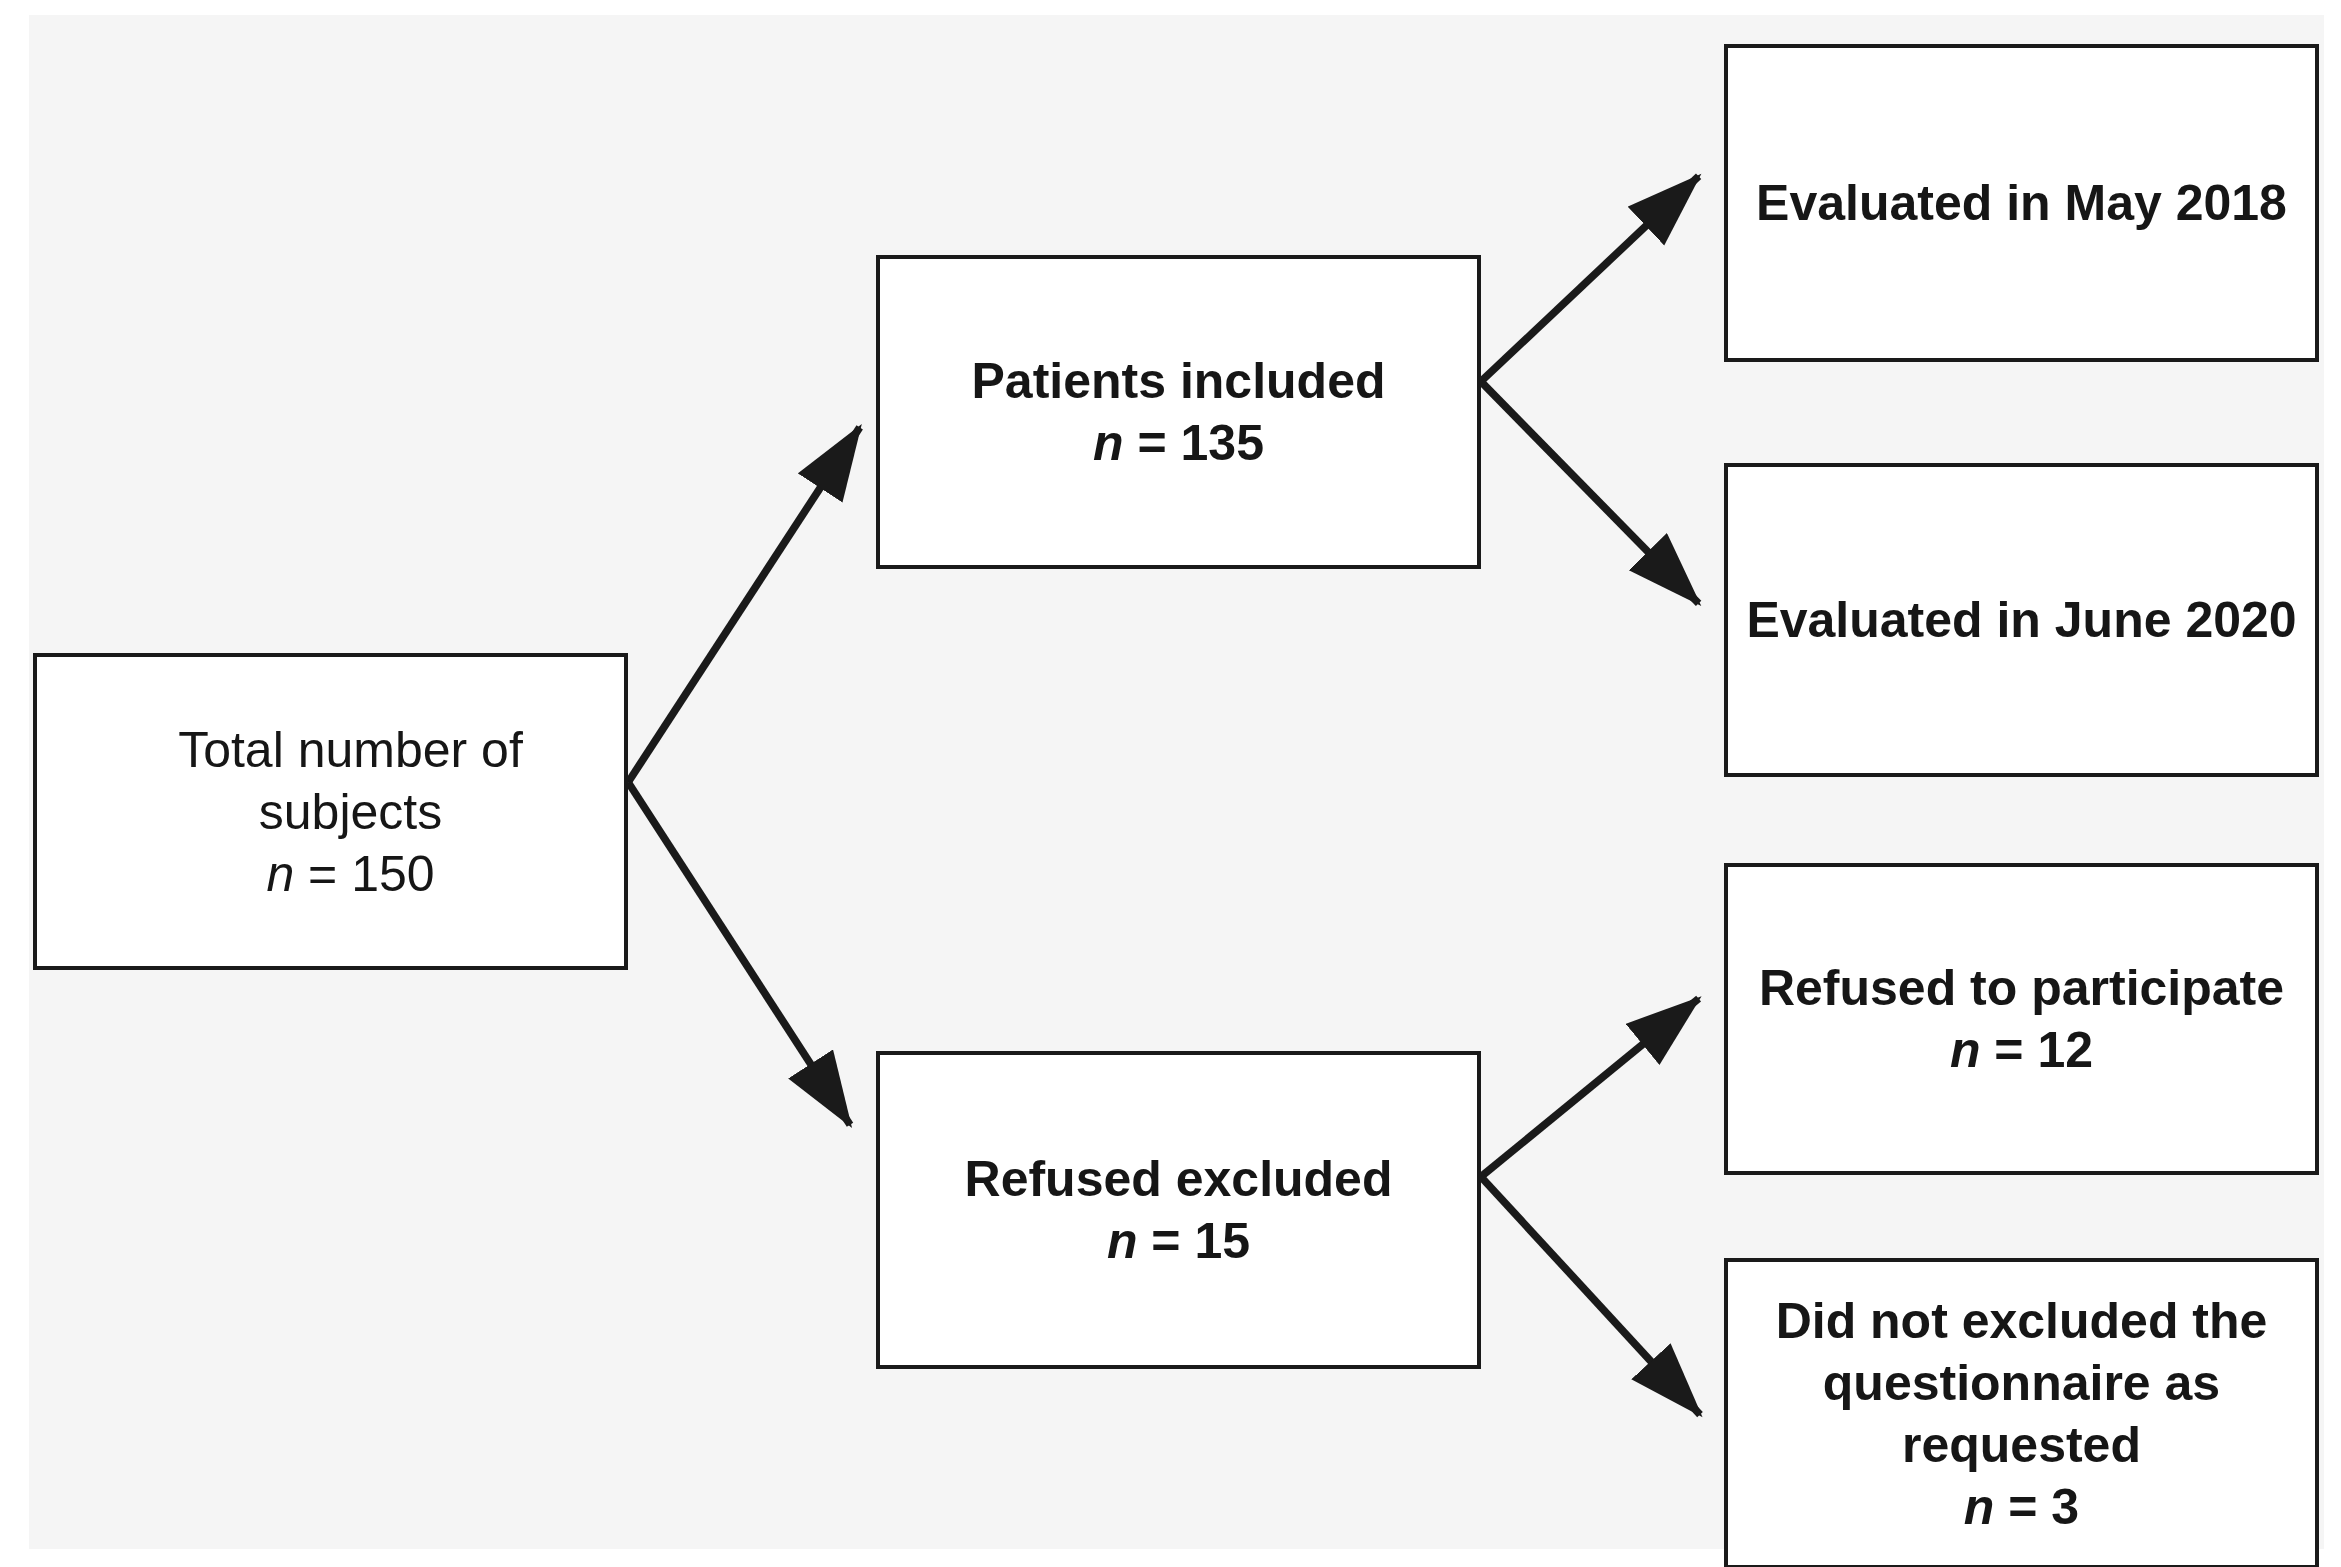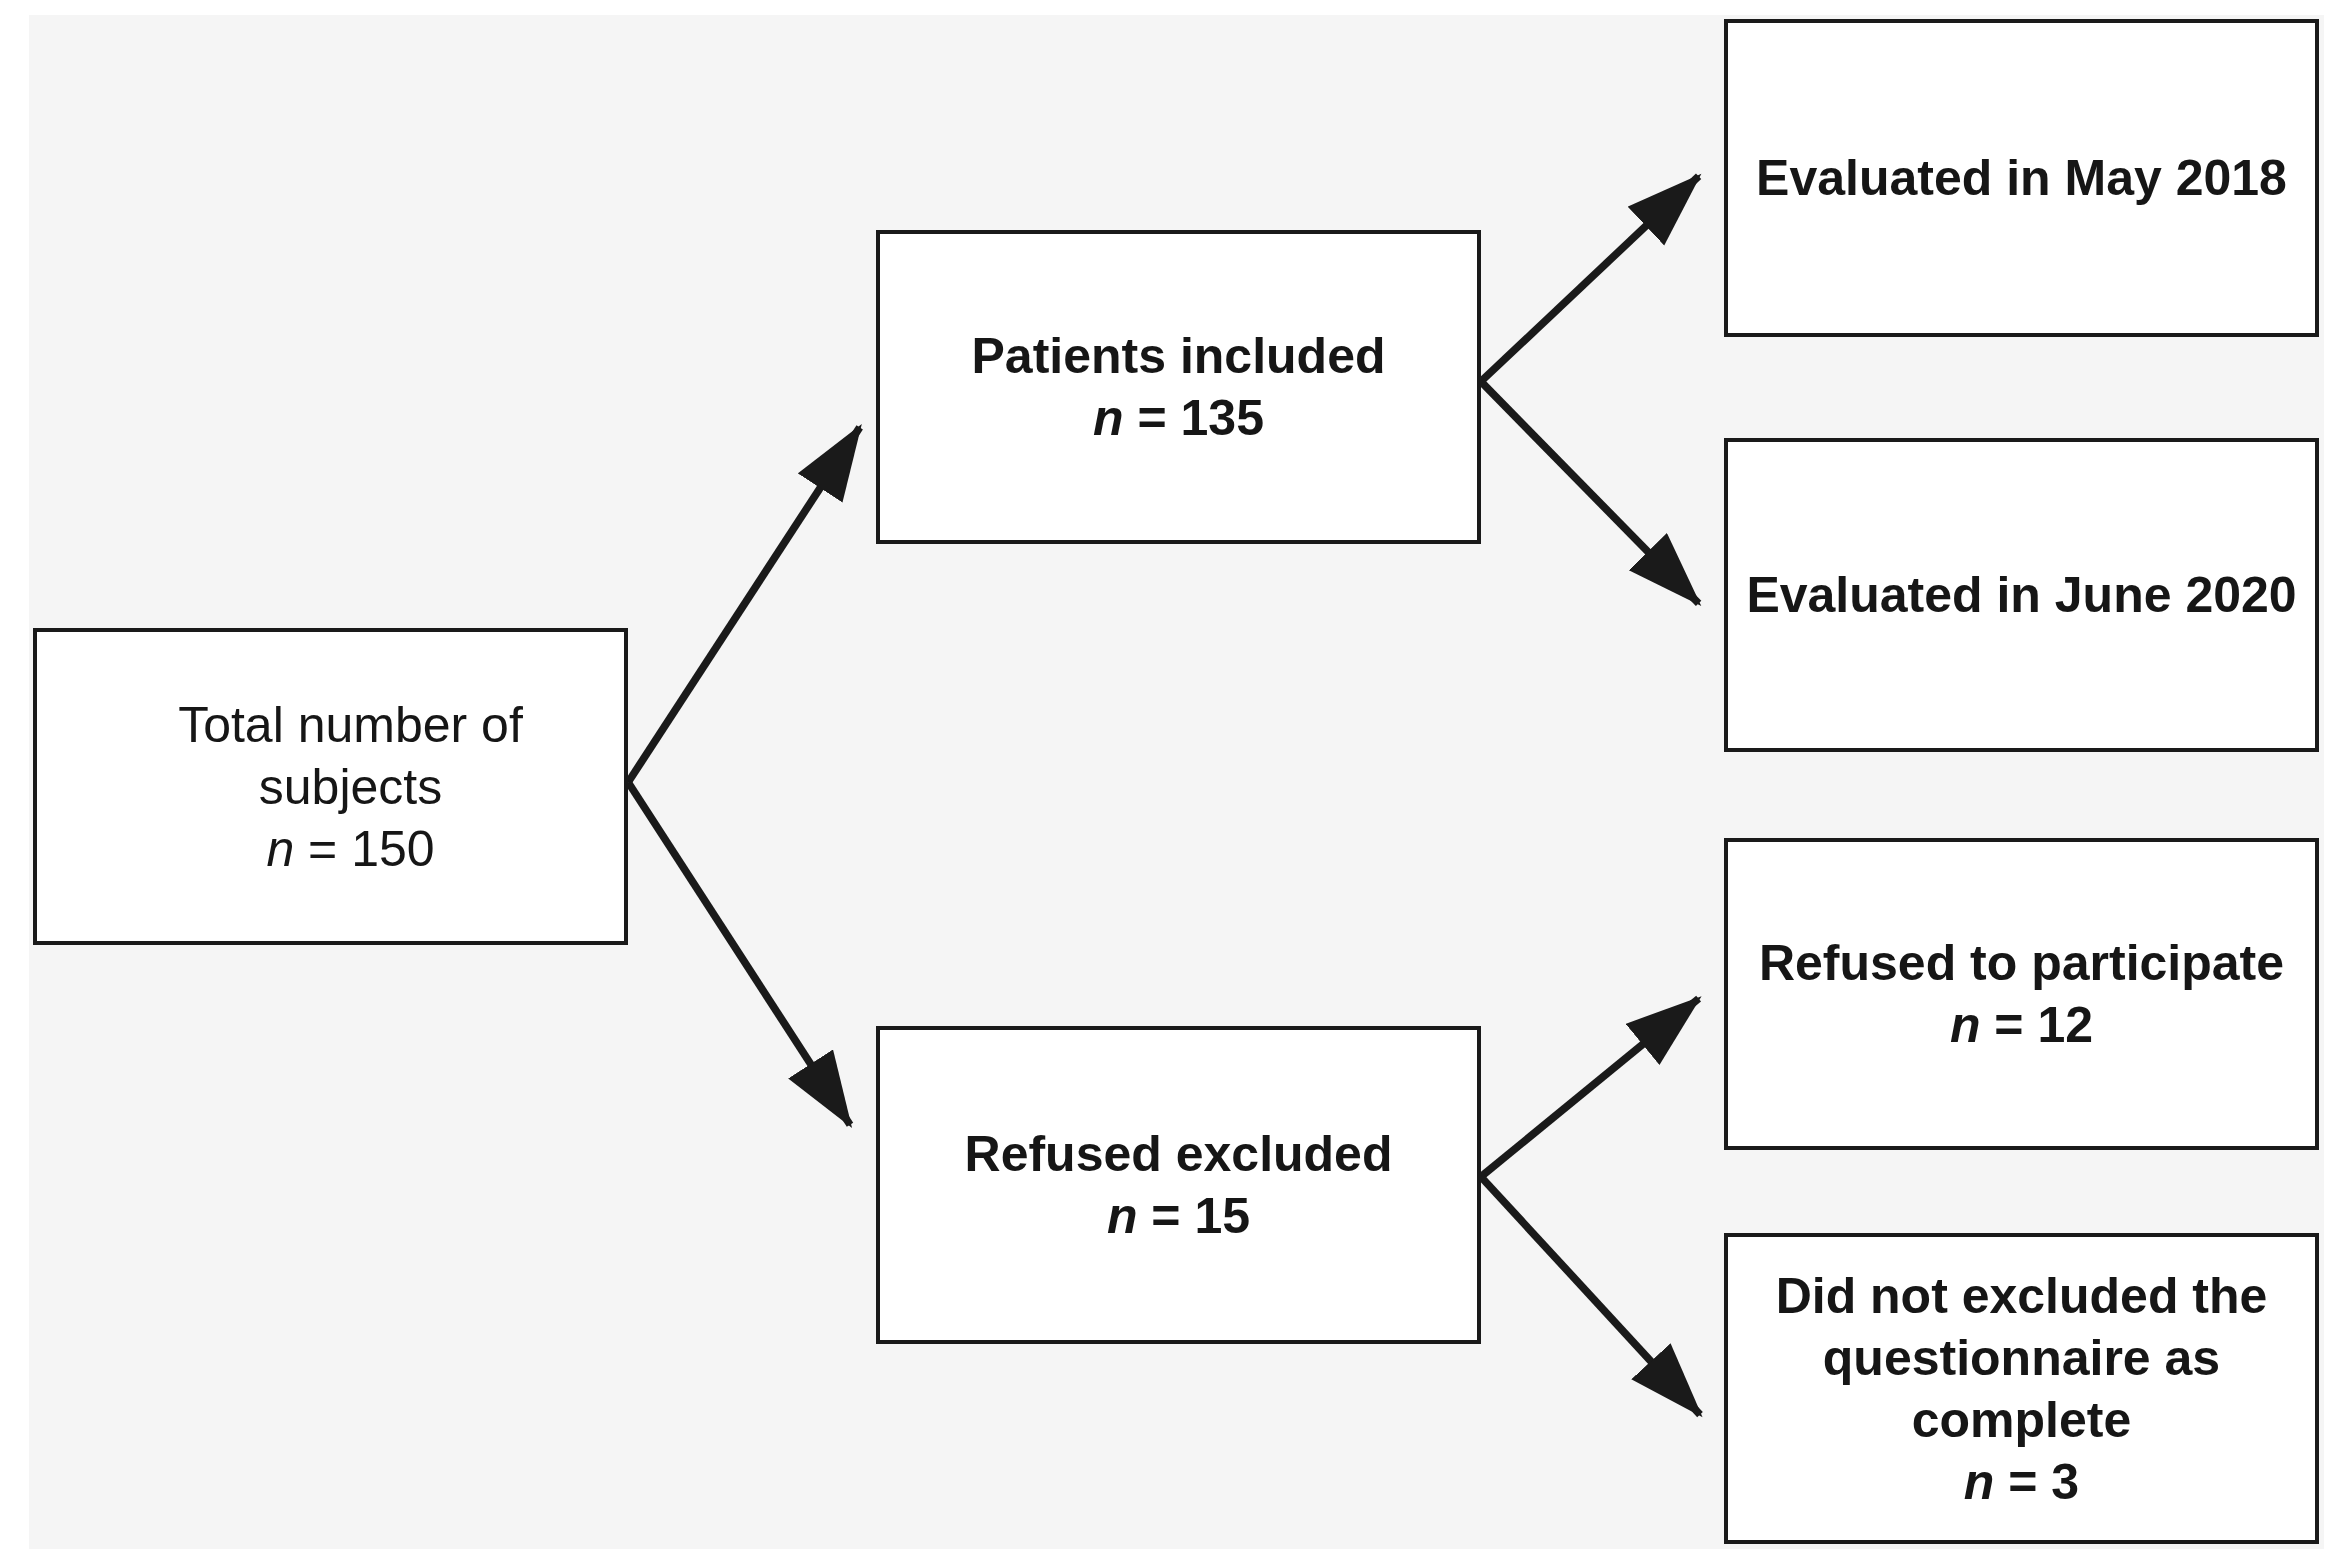--- a/index.html
+++ b/index.html
@@ -38,20 +38,21 @@
     background: var(--box-background, #ffffff);
     border: 4.9px solid var(--line-color, #1a1a1a);
     color: var(--text-color, #161616);
     display: flex;
     flex-direction: column;
     align-items: center;
     justify-content: center;
     text-align: center;
     font-size: 50px;
     line-height: 1.24;
+    margin-top: 25px;
   }
   .box .line, .box .count-line { white-space: nowrap; }
   .box.bold { font-weight: 700; }
   .box.regular { font-weight: 400; padding-left: 40px; }
   .count-line::first-letter { font-style: italic; }
   .count-line:empty { display: none; }
 
   
   #box-total      { left: 33px;   top: 628px;  width: 595px; height: 317px; }
   #box-included   { left: 876px; top: 230px;  width: 605px; height: 314px; }
@@ -124,19 +125,19 @@
     <div class="box-lines">
         <div class="line">Refused to participate</div>
       </div>
     <div class="count-line">n = 12</div>
   </div>
 
   <div class="box bold" id="box-incomplete">
     <div class="box-lines">
         <div class="line">Did not excluded the</div>
         <div class="line">questionnaire as</div>
-        <div class="line">complete</div>
+        <div class="line">requested</div>
       </div>
     <div class="count-line">n = 3</div>
   </div>
 
 </div>
 
 
 </body></html>

